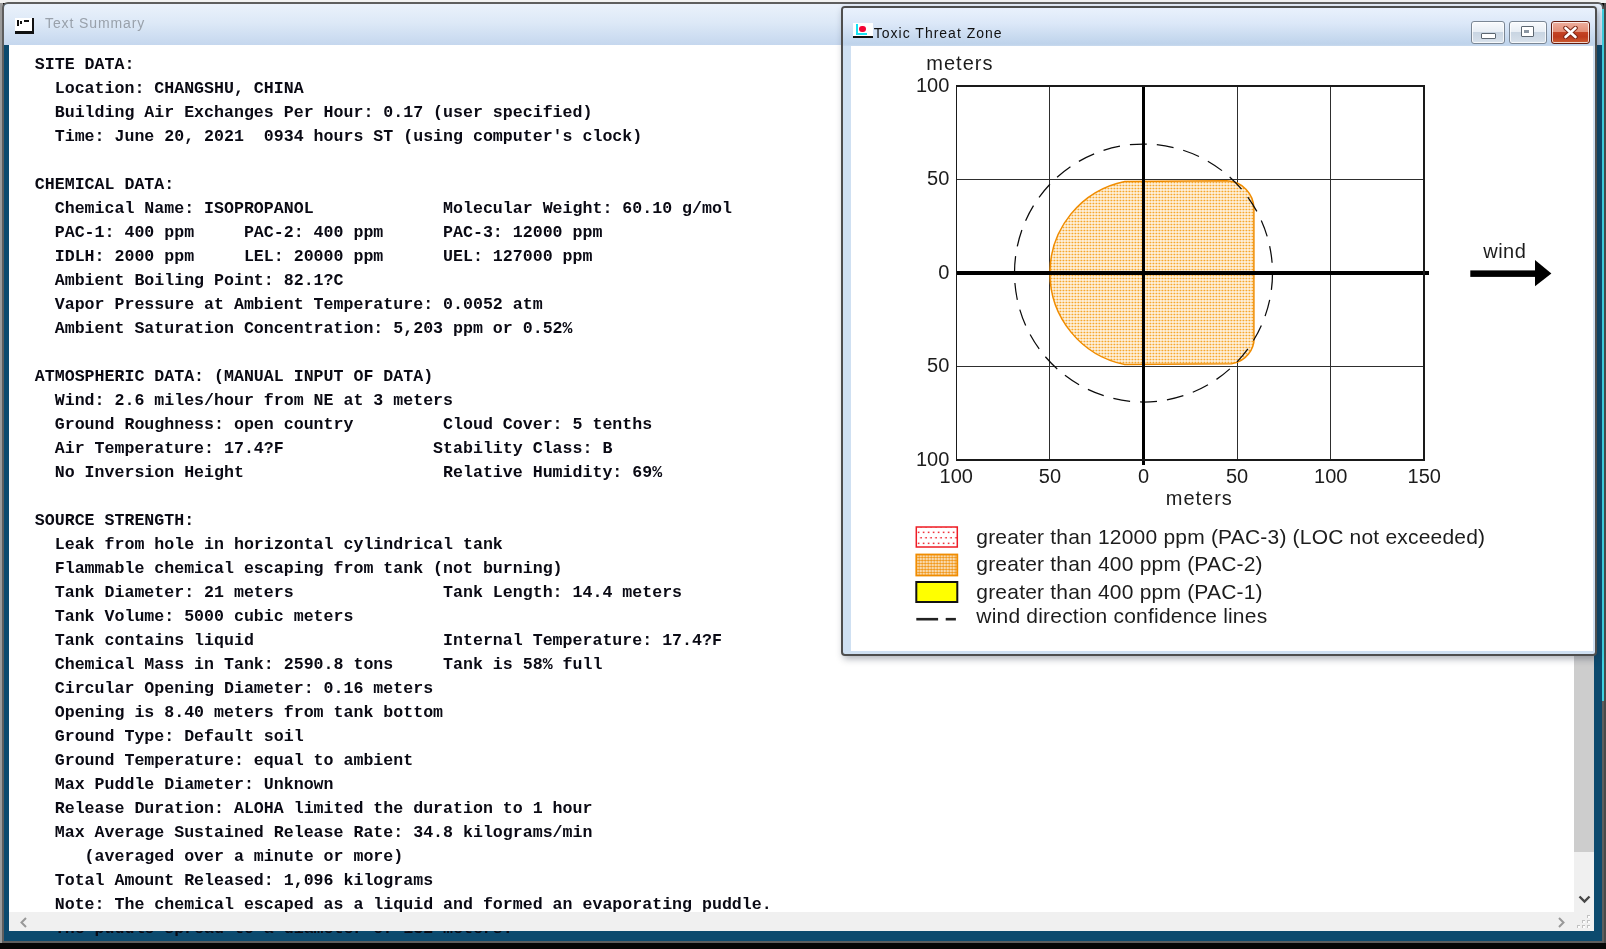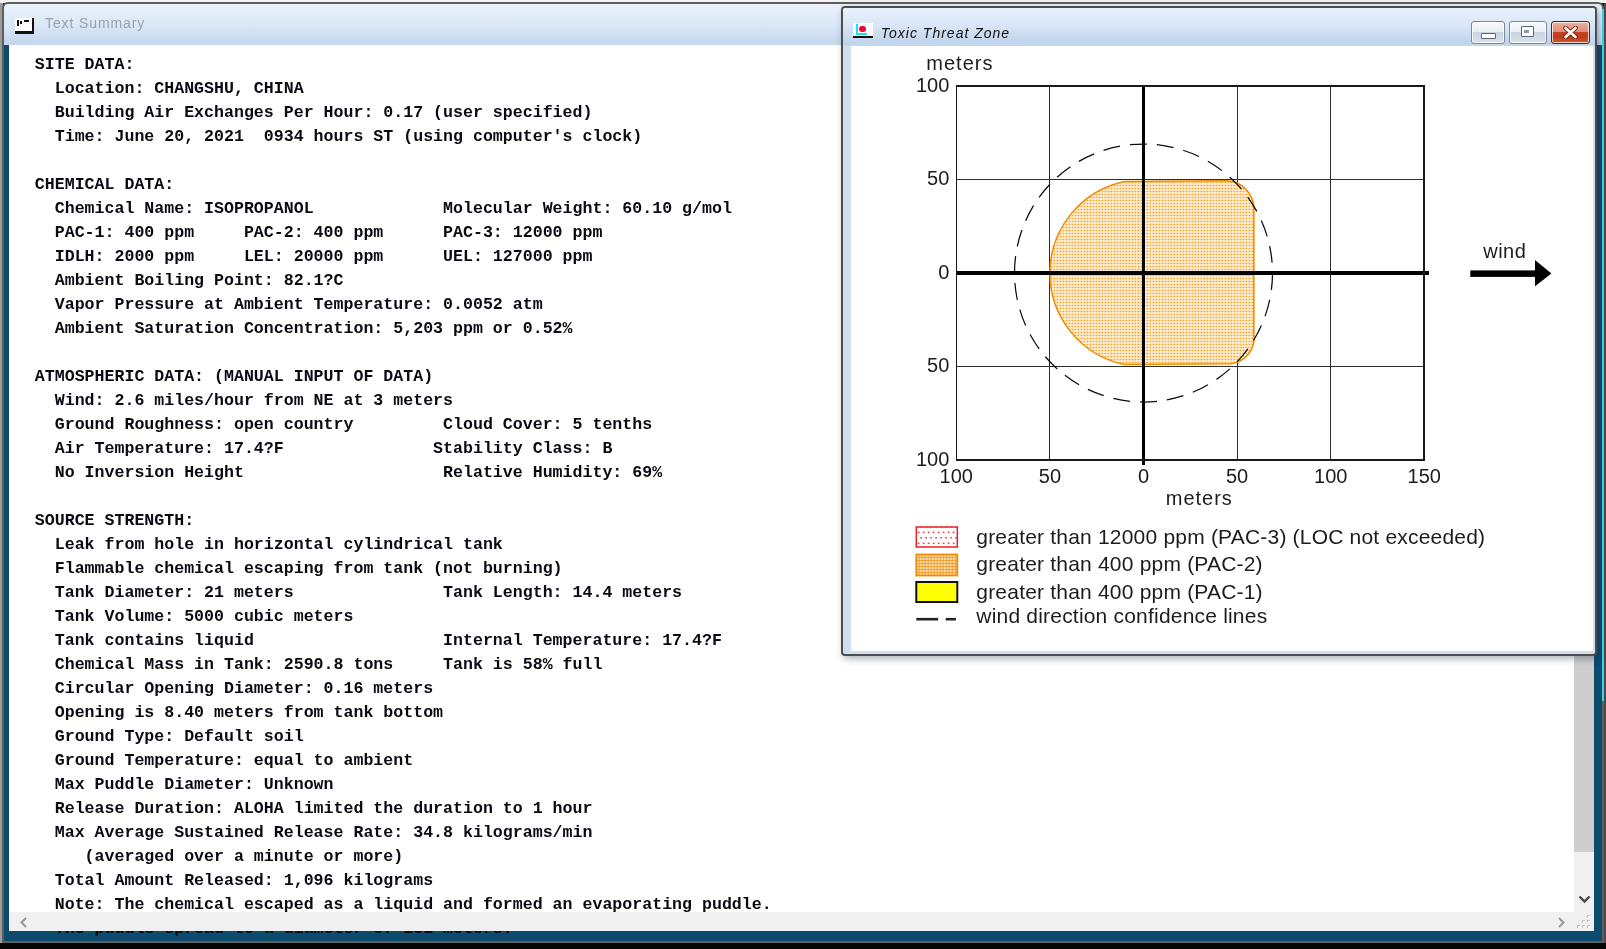--- a/index.html
+++ b/index.html
@@ -27,21 +27,21 @@
 .gl{position:absolute;}
 #toxic{position:absolute;left:840.8px;top:6px;width:752.7px;height:646px;border:2px solid #4e4e4e;
       border-radius:4px;background:#cfe0f2;box-shadow:2px 3px 7px rgba(30,40,60,.35);}
 #tx-title{position:absolute;left:0;top:0;width:752.7px;height:37.5px;border-radius:2px 2px 0 0;
       background:linear-gradient(#e9f1fc 0%, #dcE8f8 40%, #bed3eb 95%, #c9daee 100%);}
 #tx-icon{position:absolute;left:10.7px;top:14.5px;width:19.5px;height:15px;background:#fff;}
 #tx-icon .ax{position:absolute;left:3px;top:1.5px;width:2px;height:10.5px;background:#19e0f0;}
 #tx-icon .ax2{position:absolute;left:3px;top:10px;width:11px;height:2px;background:#19e0f0;}
 #tx-icon .dot{position:absolute;left:6px;top:3px;width:6.5px;height:6.5px;border-radius:50%;background:#f40434;}
 #tx-icon .bl{position:absolute;left:0;top:13px;width:19.5px;height:2px;background:#111;}
-#tx-text{position:absolute;left:38px;top:17px;font-size:14px;letter-spacing:1px;color:#111;font-style:italic;}
+#tx-text{position:absolute;left:31px;top:17px;font-size:14px;letter-spacing:1px;color:#111;}
 .wbtn{position:absolute;top:12.5px;height:21px;border:1px solid #7b8795;border-radius:3px;
       box-shadow:inset 0 0 0 1px rgba(255,255,255,.75);}
 #btn-min{left:628.2px;width:32px;background:linear-gradient(#f9fbfd 0%,#e7edf4 49%,#c9d5e2 50%,#d3dde8 85%,#dde6ef 100%);}
 #btn-max{left:666.2px;width:36px;background:linear-gradient(#f9fbfd 0%,#e7edf4 49%,#c9d5e2 50%,#d3dde8 85%,#dde6ef 100%);}
 #btn-close{left:708.2px;width:37.5px;border-color:#641c0f;
       background:linear-gradient(#edaF9f 0%,#e28d75 48%,#c44324 50%,#bd3a1d 70%,#cc5c31 100%);}
 #btn-min .bar{position:absolute;left:9px;top:11px;width:13px;height:4px;background:#fff;border:1px solid #5c6670;border-radius:1px;}
 #btn-max .box{position:absolute;left:11px;top:4.5px;width:11px;height:9px;background:#fff;border:1px solid #5c6670;border-radius:1px;}
 #btn-max .box .in{position:absolute;left:2px;top:2.5px;width:5px;height:3px;background:#8c97a3;}
 #tx-client{position:absolute;left:8.7px;top:37.5px;width:742px;height:605px;background:#fff;}

